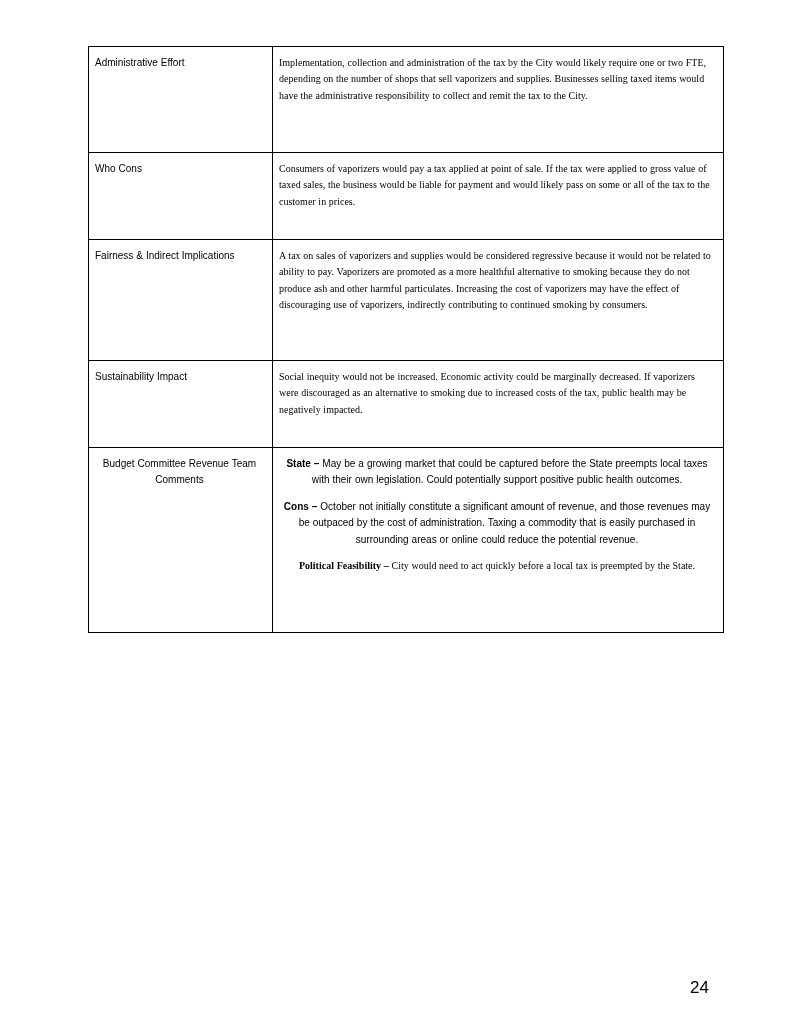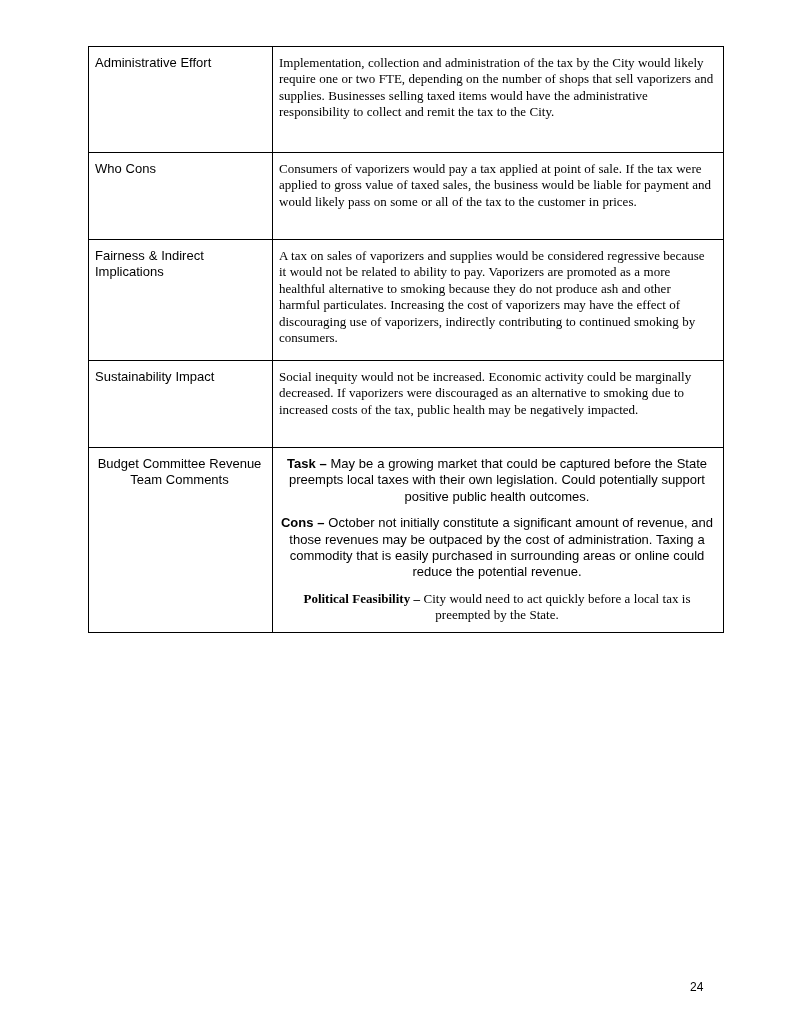--- a/index.html
+++ b/index.html
@@ -20,21 +20,21 @@
     position: absolute;
     left: 88px;
     top: 46px;
     width: 625px;
     border-collapse: collapse;
     table-layout: fixed;
   }
   table.info-table td {
     border: 1px solid #000000;
     vertical-align: top;
-    font-size: 13px;
+    font-size: 10px;
     line-height: 16.4px;
     padding: 8px 8px 8px 6px;
     word-spacing: 0.2px;
   }
   td.label-cell  { width: 169px; }
   td.content-cell{ width: 436px; }
   tr.r1 { height: 106px; }
   tr.r2 { height: 31px;  }
   tr.r3 { height: 87px;  }
   tr.r4 { height: 121px; }
@@ -48,21 +48,21 @@
     margin-bottom: 0;
     font-family: Liberation Serif, serif;
   }
   .lead-in {
     font-weight: bold;
   }
   .page-number {
     position: absolute;
     left: 690px;
     top: 981px;
-    font-size: 12px;
+    font-size: 17px;
     line-height: 13px;
     color: #000000;
   }
 </style>
 </head>
 <body>
 
 <div class="page">
 
   <table class="info-table">
@@ -87,21 +87,21 @@
       </tr>
       <tr class="r5">
         <td class="label-cell">Sustainability Impact</td>
         <td class="content-cell">
           <p>Social inequity would not be increased. Economic activity could be marginally decreased. If vaporizers were discouraged as an alternative to smoking due to increased costs of the tax, public health may be negatively impacted.</p>
         </td>
       </tr>
       <tr class="r7">
         <td class="label-cell">Budget Committee Revenue Team Comments</td>
         <td class="content-cell">
-          <p><span class="lead-in">Task –</span><span> May be a growing market that could be captured before the State preempts local taxes with their own legislation. Could potentially support positive public health outcomes.</span></p>
+          <p><span class="lead-in">State –</span><span> May be a growing market that could be captured before the State preempts local taxes with their own legislation. Could potentially support positive public health outcomes.</span></p>
           <p><span class="lead-in">Cons –</span><span> October not initially constitute a significant amount of revenue, and those revenues may be outpaced by the cost of administration. Taxing a commodity that is easily purchased in surrounding areas or online could reduce the potential revenue.</span></p>
           <p><span class="lead-in">Political Feasibility –</span><span> City would need to act quickly before a local tax is preempted by the State.</span></p>
         </td>
       </tr>
     </tbody>
   </table>
 
   <div class="page-number">24</div>
 
 </div>

